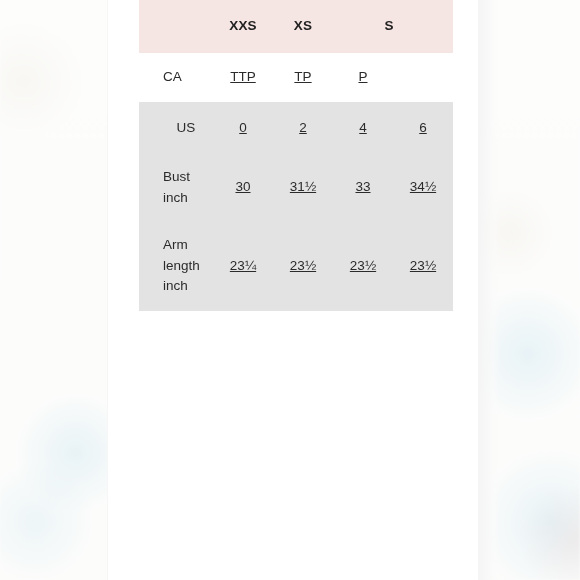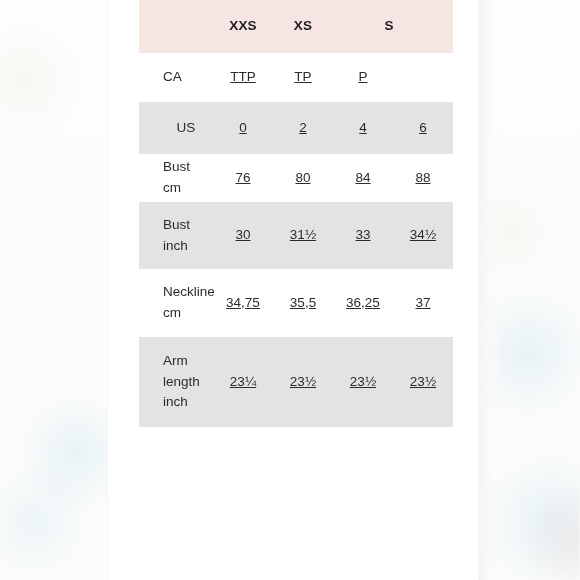--- a/index.html
+++ b/index.html
@@ -161,43 +161,29 @@
       </tr>
 
       <tr class="row-alt h-52">
         <td class="lbl">US</td>
         <td class="val">0</td>
         <td class="val">2</td>
         <td class="val">4</td>
         <td class="val">6</td>
       </tr>
 
-      <tr class="row-plain h-48">
-        <td class="lbl">Bust cm</td>
-        <td class="val">76</td>
-        <td class="val">80</td>
-        <td class="val">84</td>
-        <td class="val">88</td>
-      </tr>
 
       <tr class="row-alt h-67">
         <td class="lbl">Bust inch</td>
         <td class="val">30</td>
         <td class="val">31½</td>
         <td class="val">33</td>
         <td class="val">34½</td>
       </tr>
 
-      <tr class="row-plain h-68">
-        <td class="lbl">Neckline cm</td>
-        <td class="val">34,75</td>
-        <td class="val">35,5</td>
-        <td class="val">36,25</td>
-        <td class="val">37</td>
-      </tr>
 
 
 
       <tr class="row-alt h-90">
         <td class="lbl">Arm length inch</td>
         <td class="val">23¼</td>
         <td class="val">23½</td>
         <td class="val">23½</td>
         <td class="val">23½</td>
       </tr>

